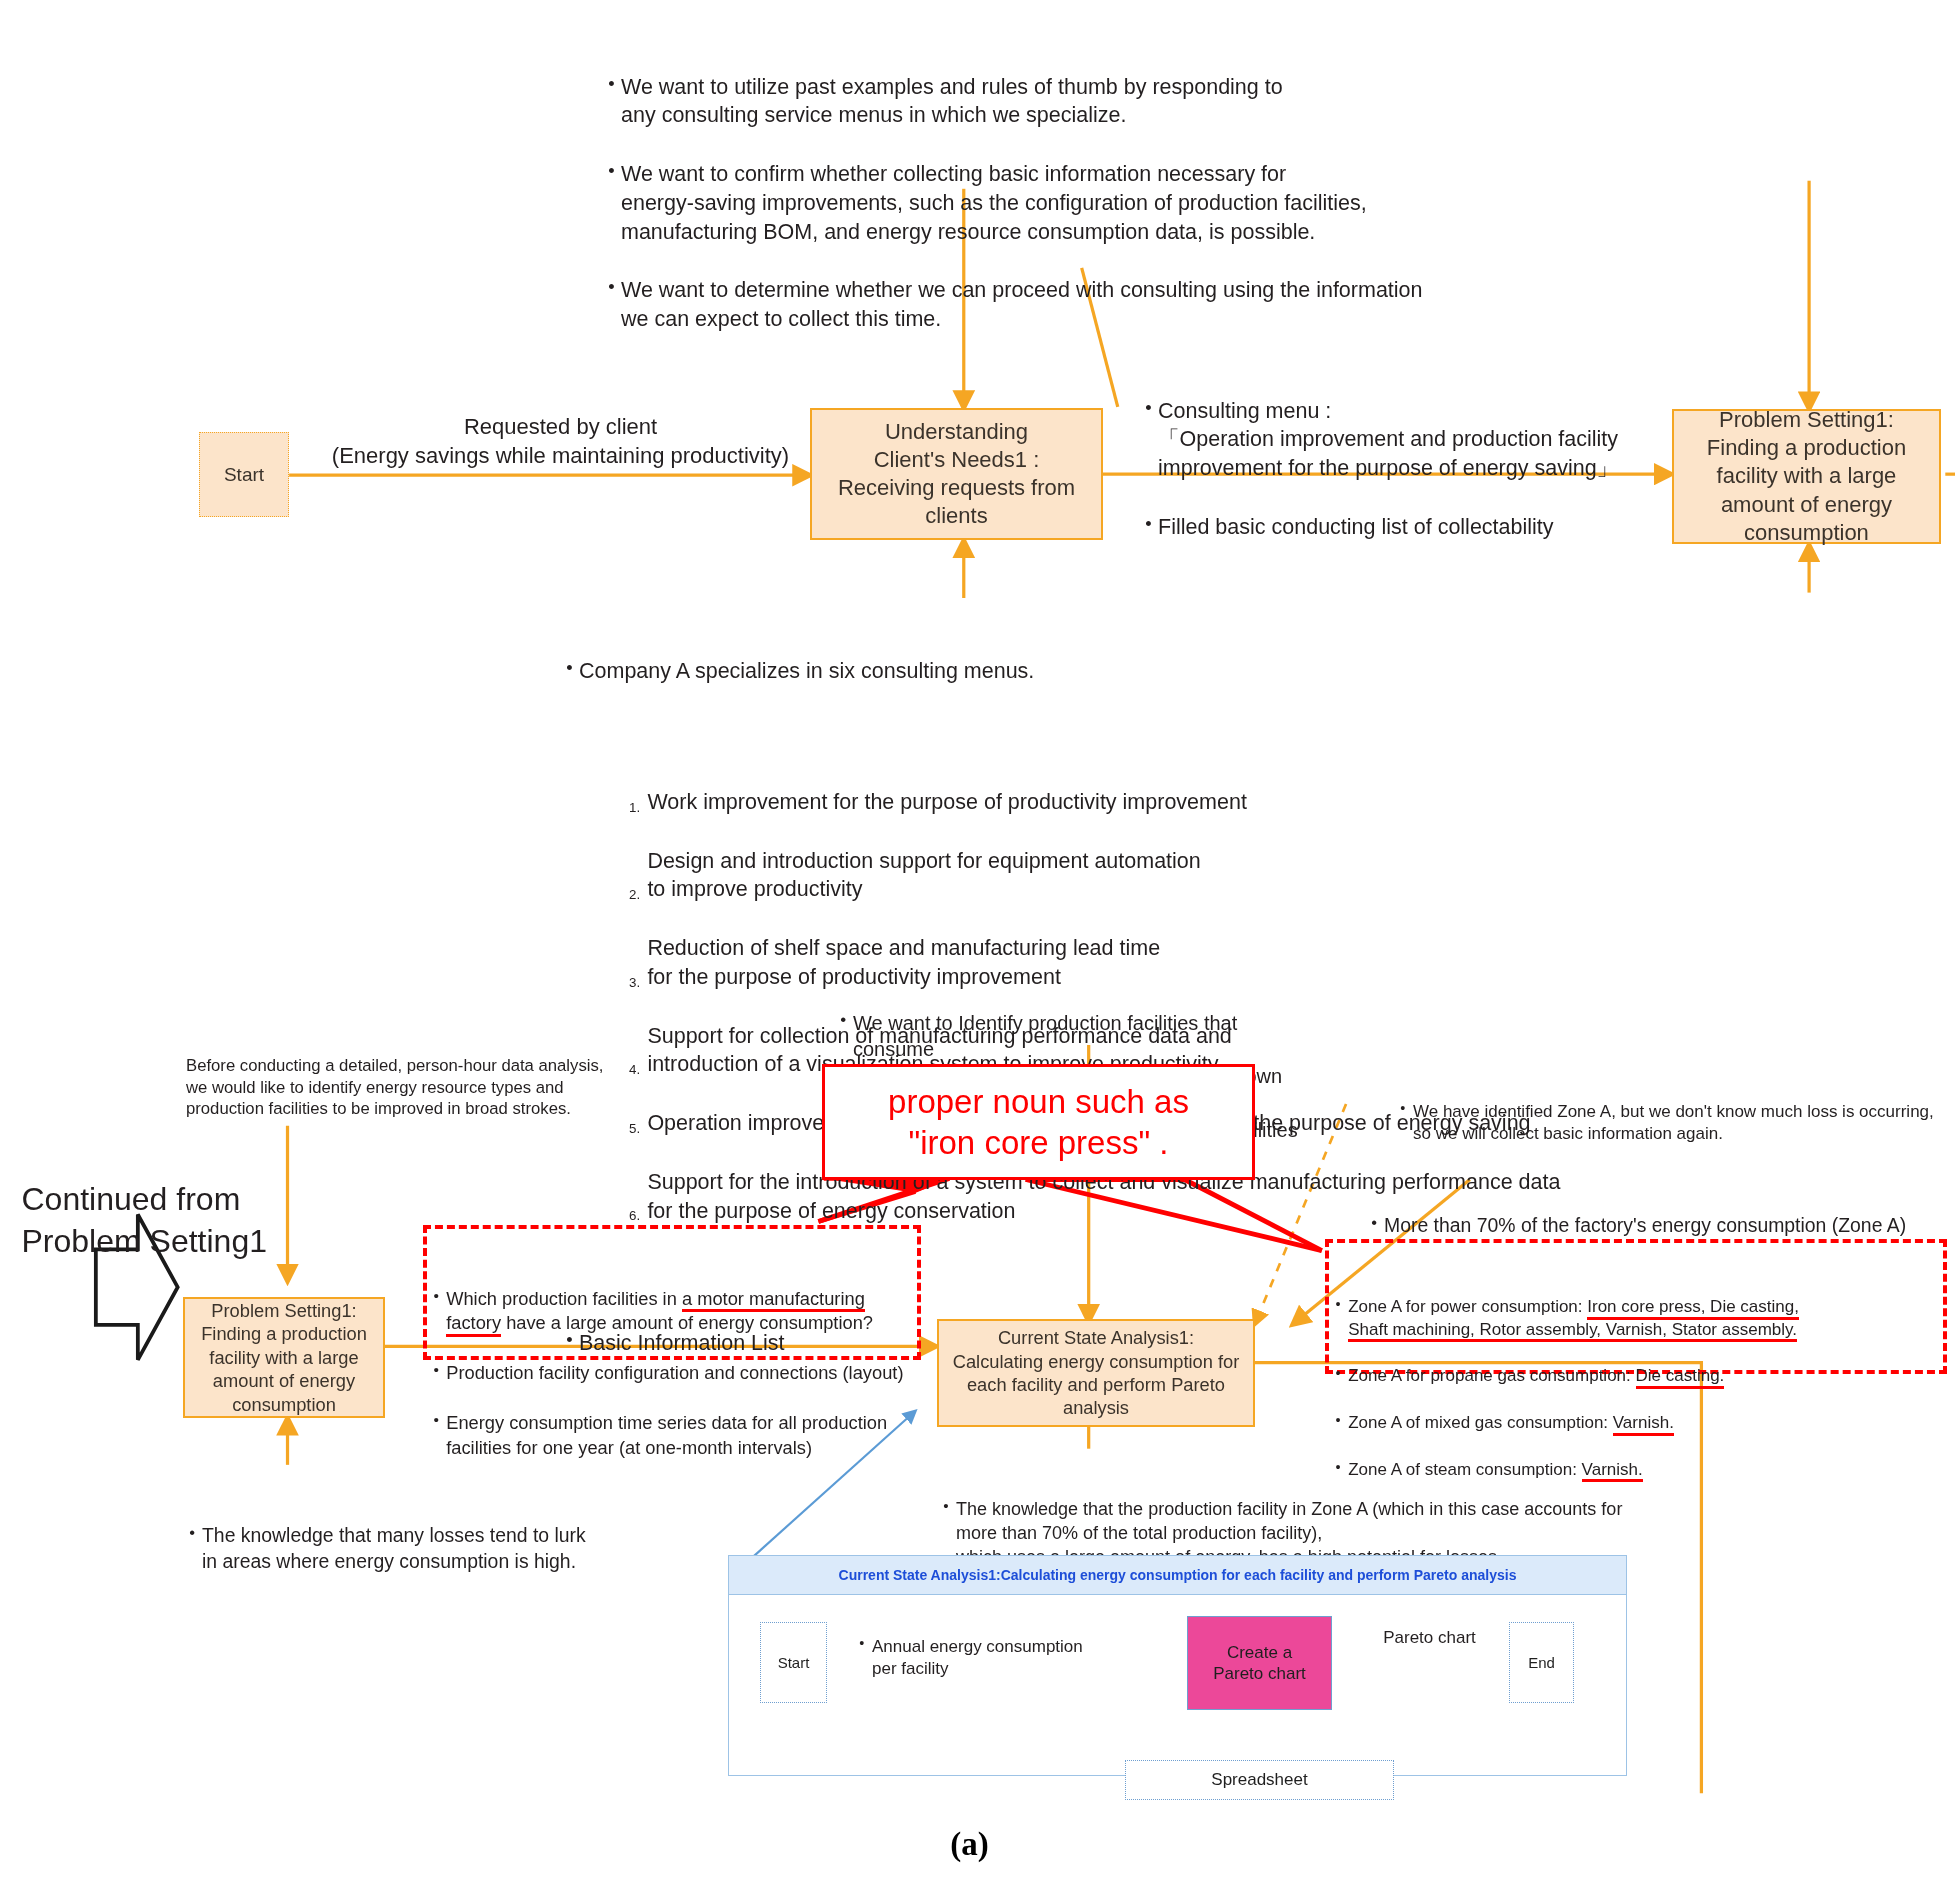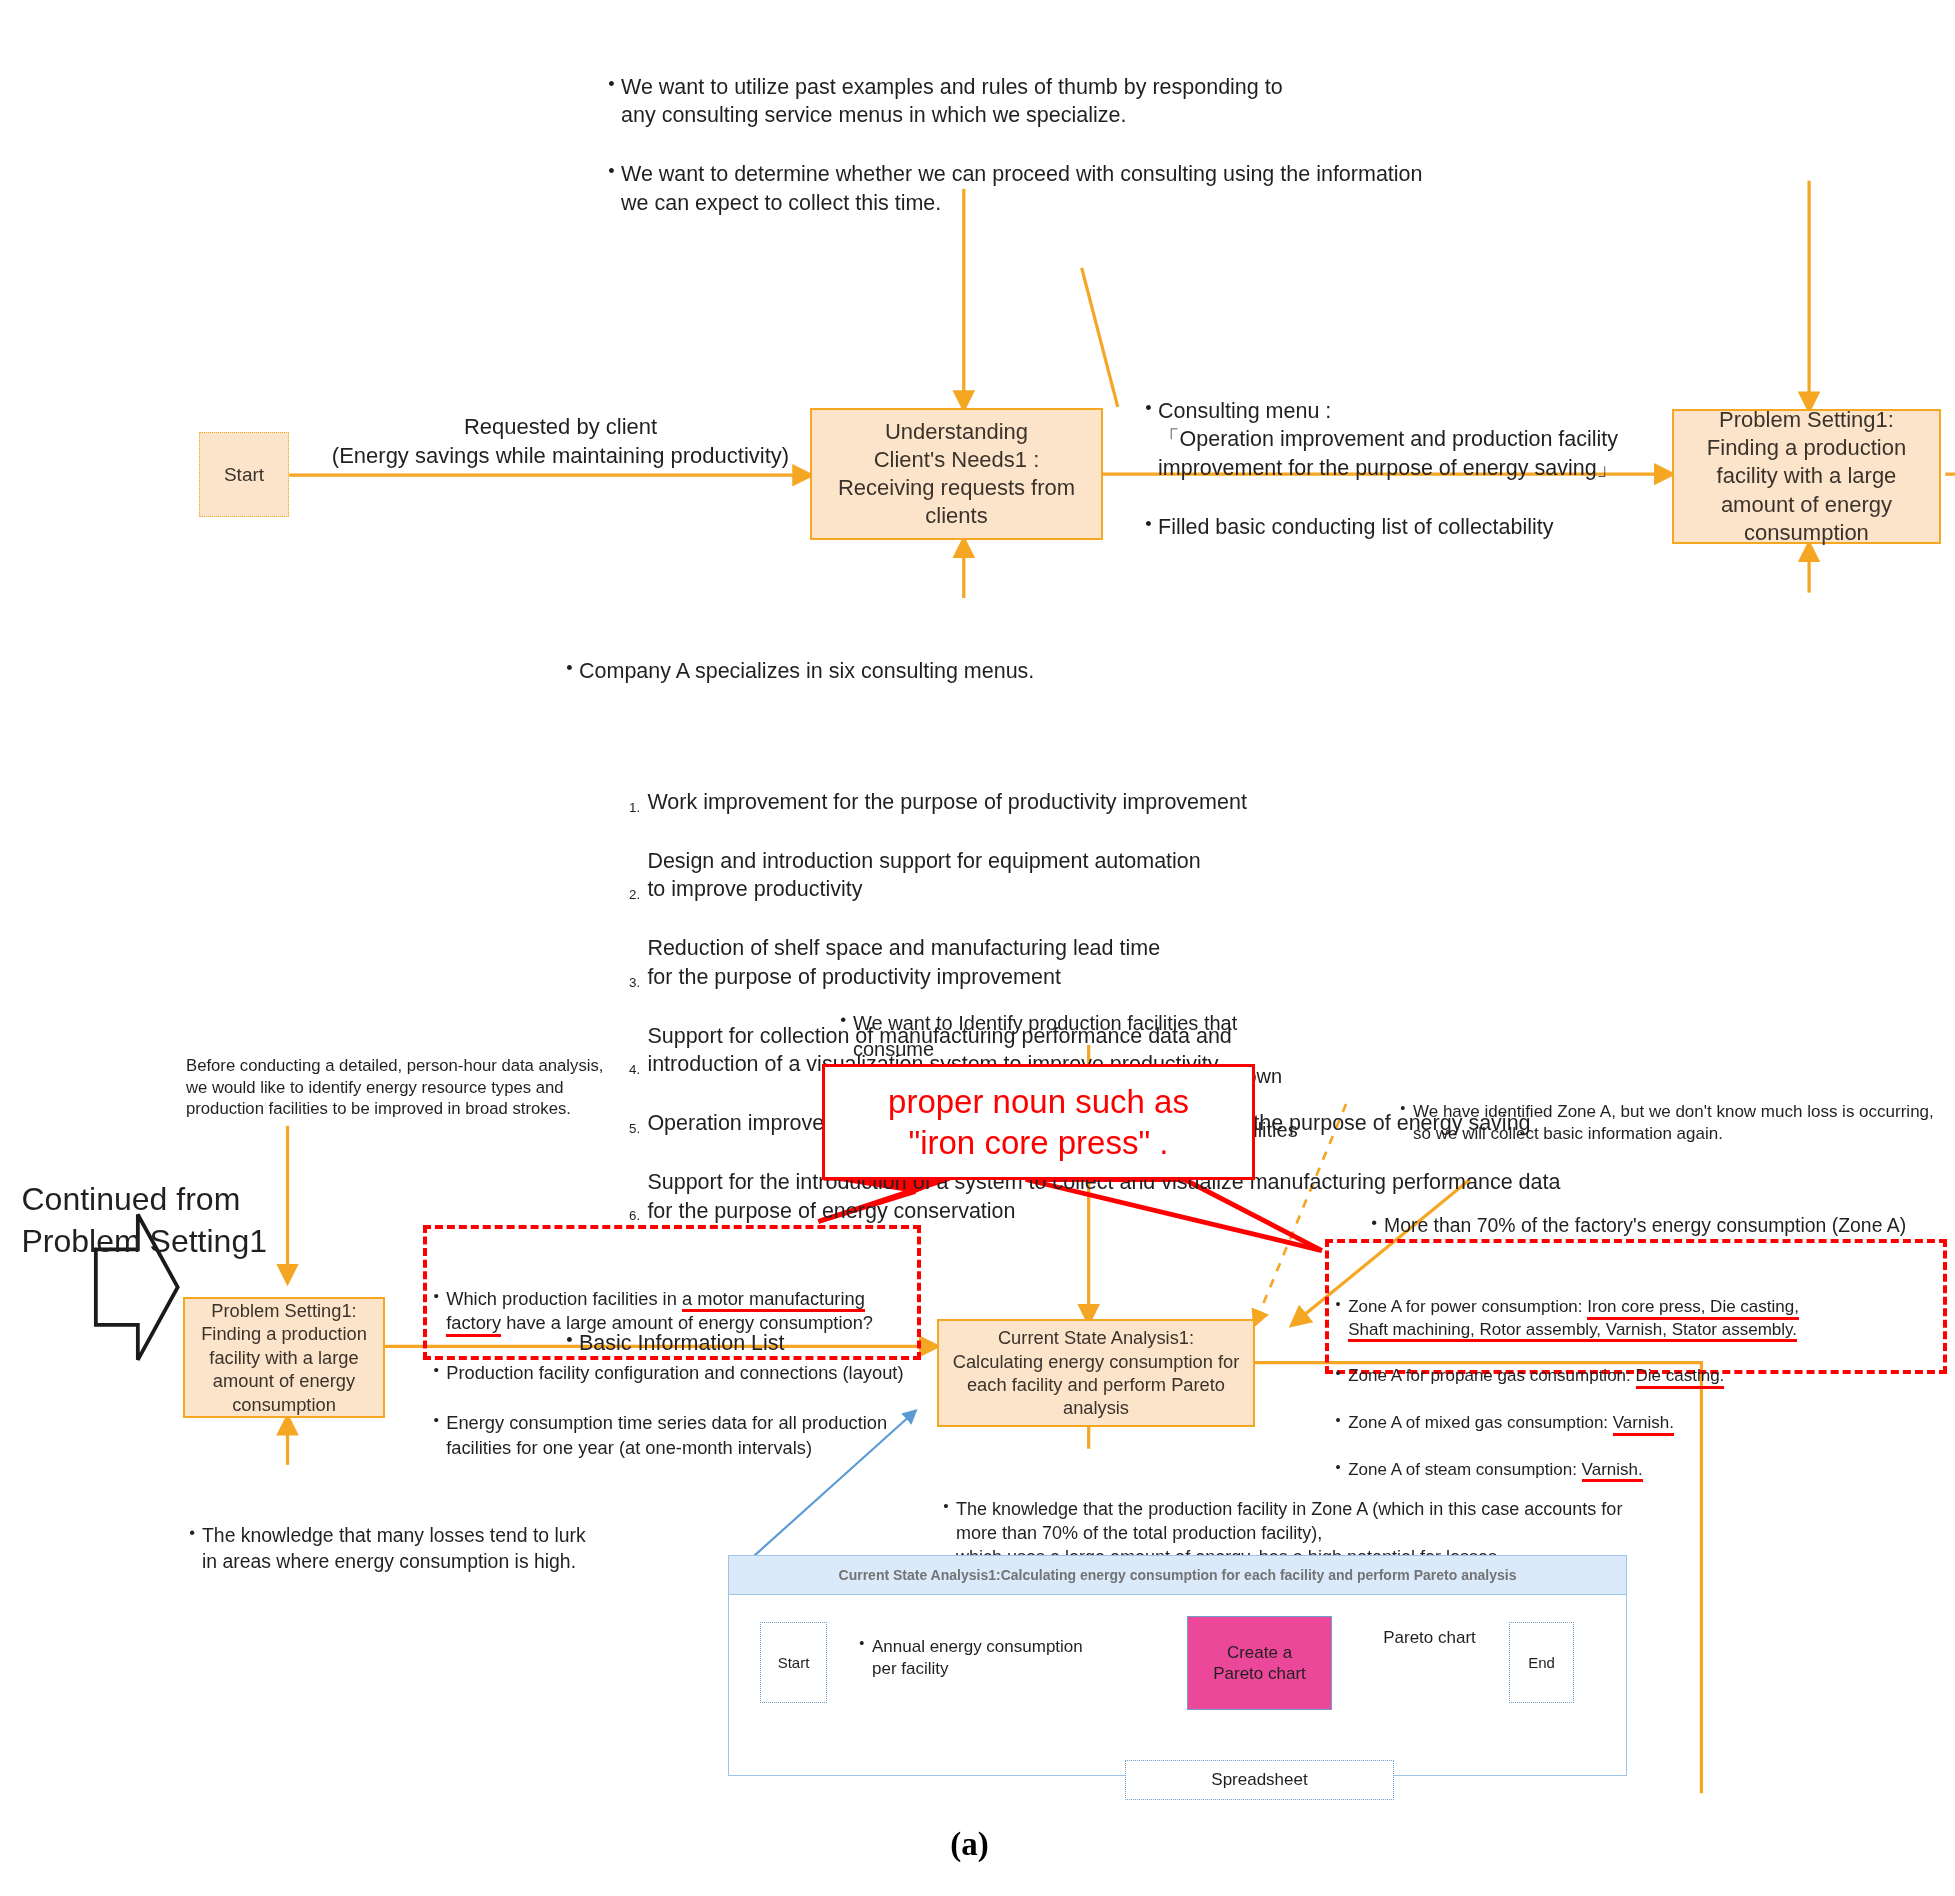--- a/index.html
+++ b/index.html
@@ -114,21 +114,21 @@
   
   .sub-frame {
     border: 1.6px solid #9dc3e6;
     background: #ffffff;
     box-sizing: border-box;
   }
   .sub-title {
     background: #dbeafa;
     border-bottom: 1.6px solid #9dc3e6;
     text-align: center;
-    color: #737373;
+    color: #1d4ed8;
     font-weight: bold;
     display: flex;
     align-items: center;
     justify-content: center;
   }
   .blue-box {
     background: #ec4899;
     border: 1.6px solid #6f9fd0;
     box-sizing: border-box;
     display: flex;
@@ -228,20 +228,23 @@
     <line x1="2200" y1="2190" x2="2455" y2="2322" stroke="#ff0000" stroke-width="9"></line>
     <line x1="1905" y1="2190" x2="2200" y2="2190" stroke="#ff0000" stroke-width="9"></line>
 
     <polygon points="178,2320 256,2320 256,2255 330,2390 256,2525 256,2460 178,2460" fill="#ffffff" stroke="#1a1a1a" stroke-width="7"></polygon>
   </svg>
 
   <div class="abs note" style="left:605px; top:15px; width:883px; font-size:21.5px;">
     <ul class="bl">
       <li>We want to utilize past examples and rules of thumb by responding to
 any consulting service menus in which we specialize.</li>
+      <li>We want to confirm whether collecting basic information necessary for
+energy-saving improvements, such as the configuration of production facilities,
+manufacturing BOM, and energy resource consumption data, is possible.</li>
       <li>We want to determine whether we can proceed with consulting using the information
 we can expect to collect this time.</li>
     </ul>
   </div>
 
 
   <div class="abs note" style="left:1142px; top:339px; width:544px; font-size:21.5px;">
     <ul class="bl">
       <li>Consulting menu :
 「Operation improvement and production facility

